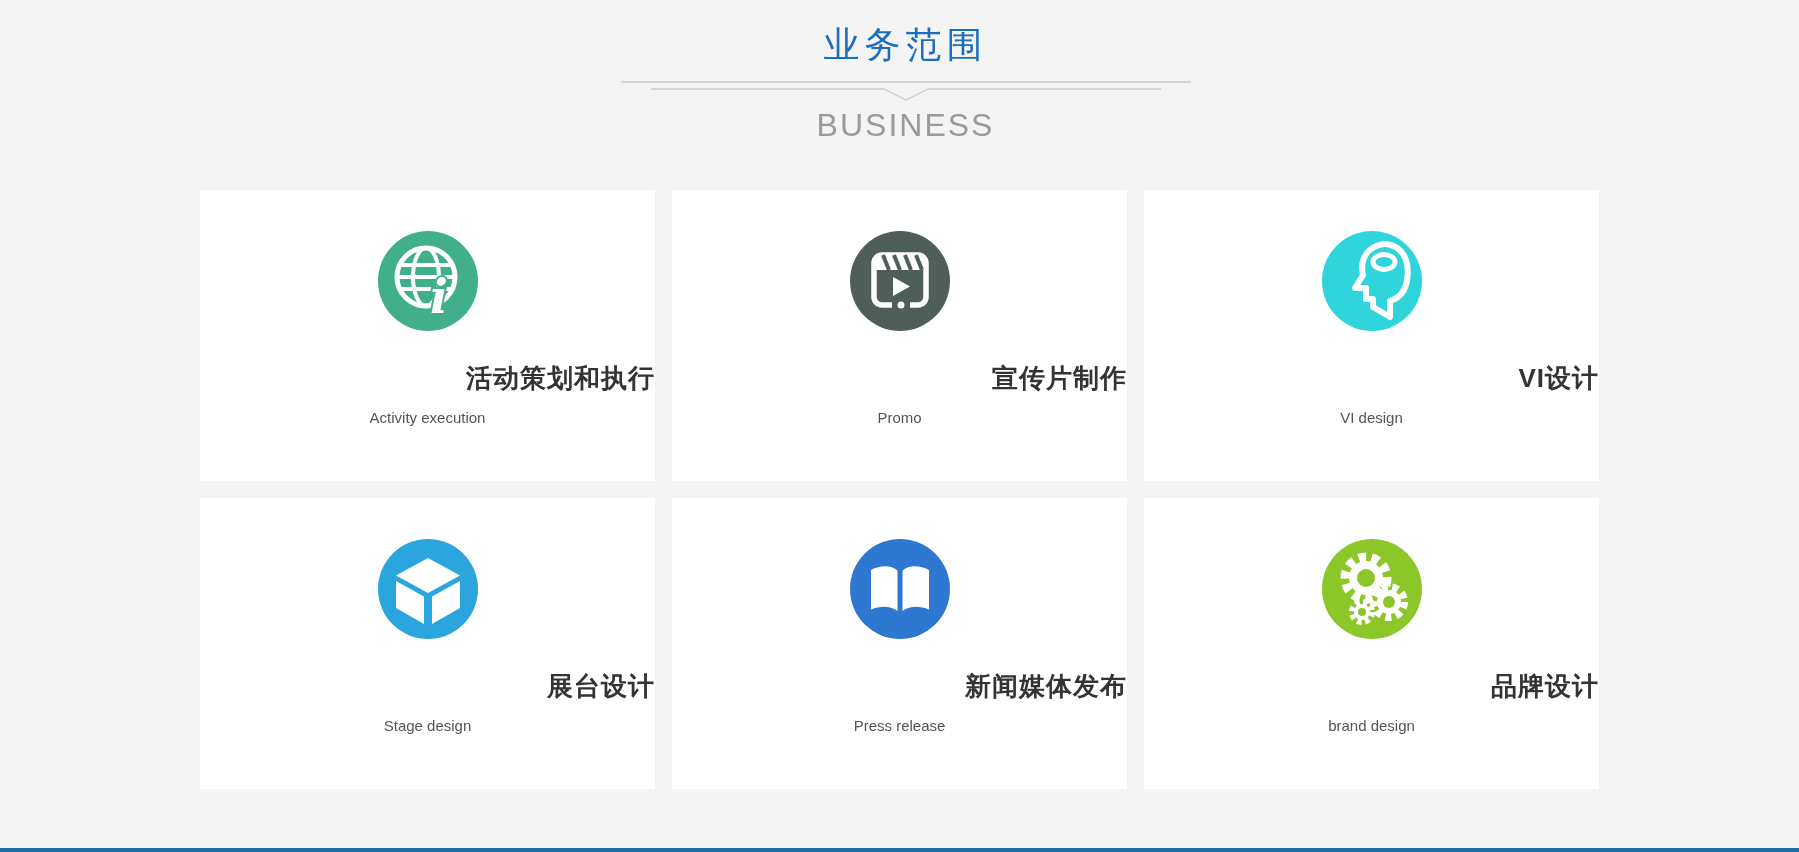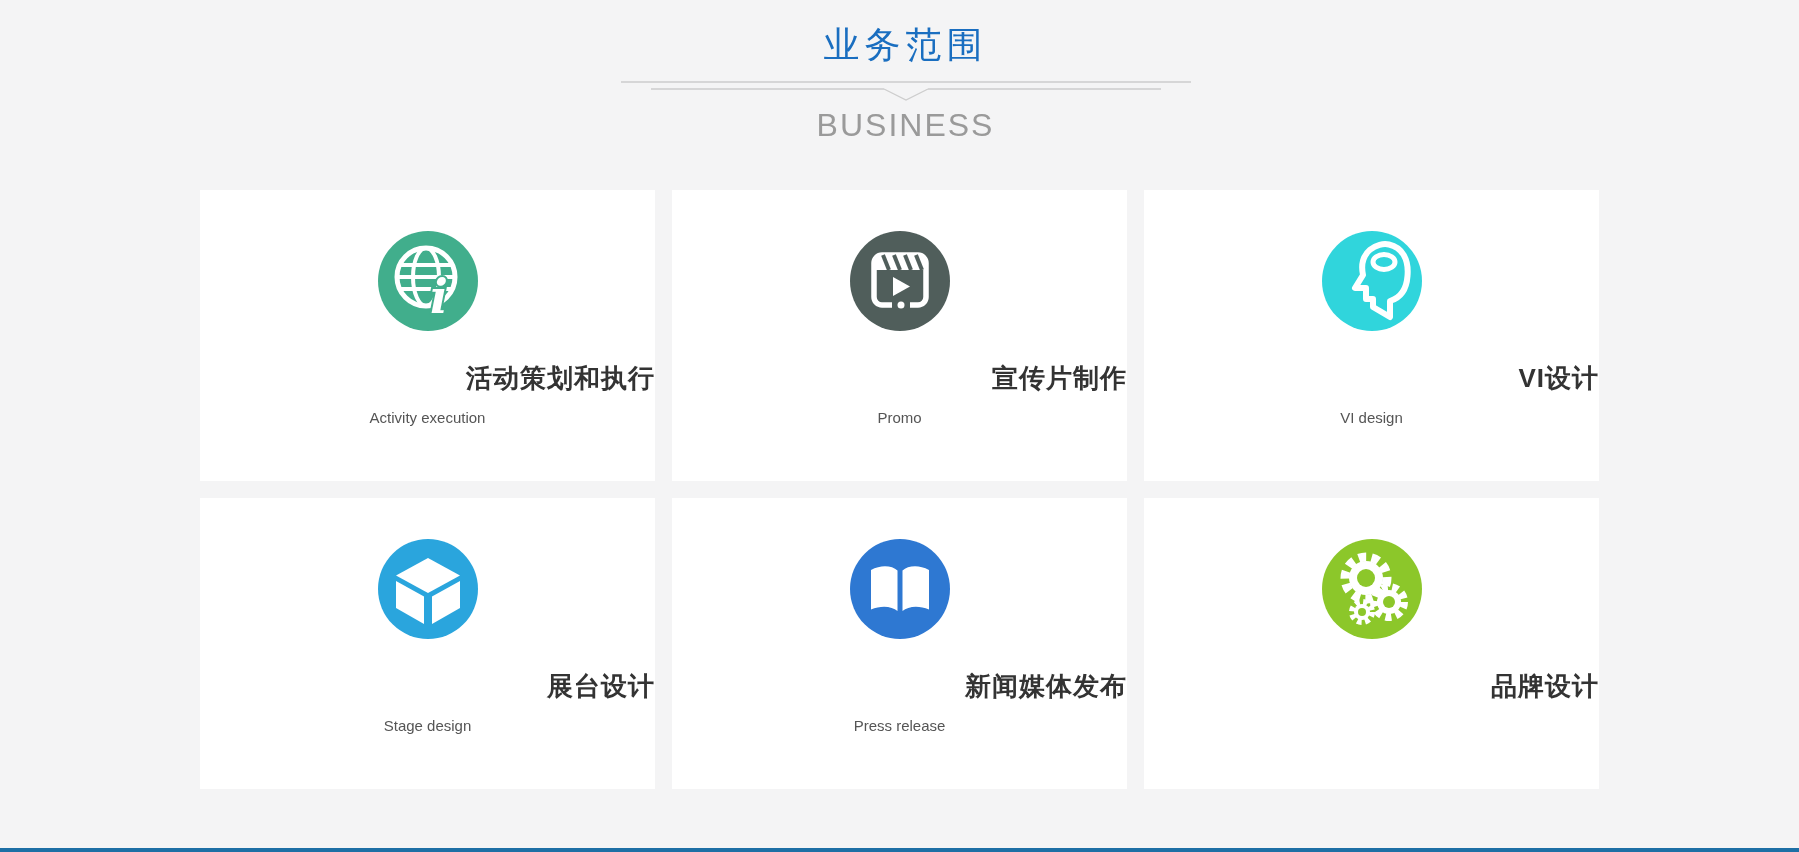--- a/index.html
+++ b/index.html
@@ -179,18 +179,19 @@
           <circle cx="44" cy="39" r="9" fill="currentColor"></circle>
           <circle cx="67" cy="63" r="15" fill="none" stroke="#ffffff" stroke-width="8" stroke-dasharray="6 4.5"></circle>
           <circle cx="67" cy="63" r="12" fill="#ffffff"></circle>
           <circle cx="67" cy="63" r="6" fill="currentColor"></circle>
           <circle cx="40" cy="73" r="10" fill="none" stroke="#ffffff" stroke-width="6" stroke-dasharray="4.5 3.5"></circle>
           <circle cx="40" cy="73" r="8" fill="#ffffff"></circle>
           <circle cx="40" cy="73" r="4" fill="currentColor"></circle>
         </svg>
       </div>
       <div class="card-title">品牌设计</div>
+      <div class="card-subtitle">brand design</div>
     </div>
 
   </div>
 
   <div class="bottom-bar" style="background-color: rgb(29, 111, 165);"></div>
 </div>
 
 </body></html>

